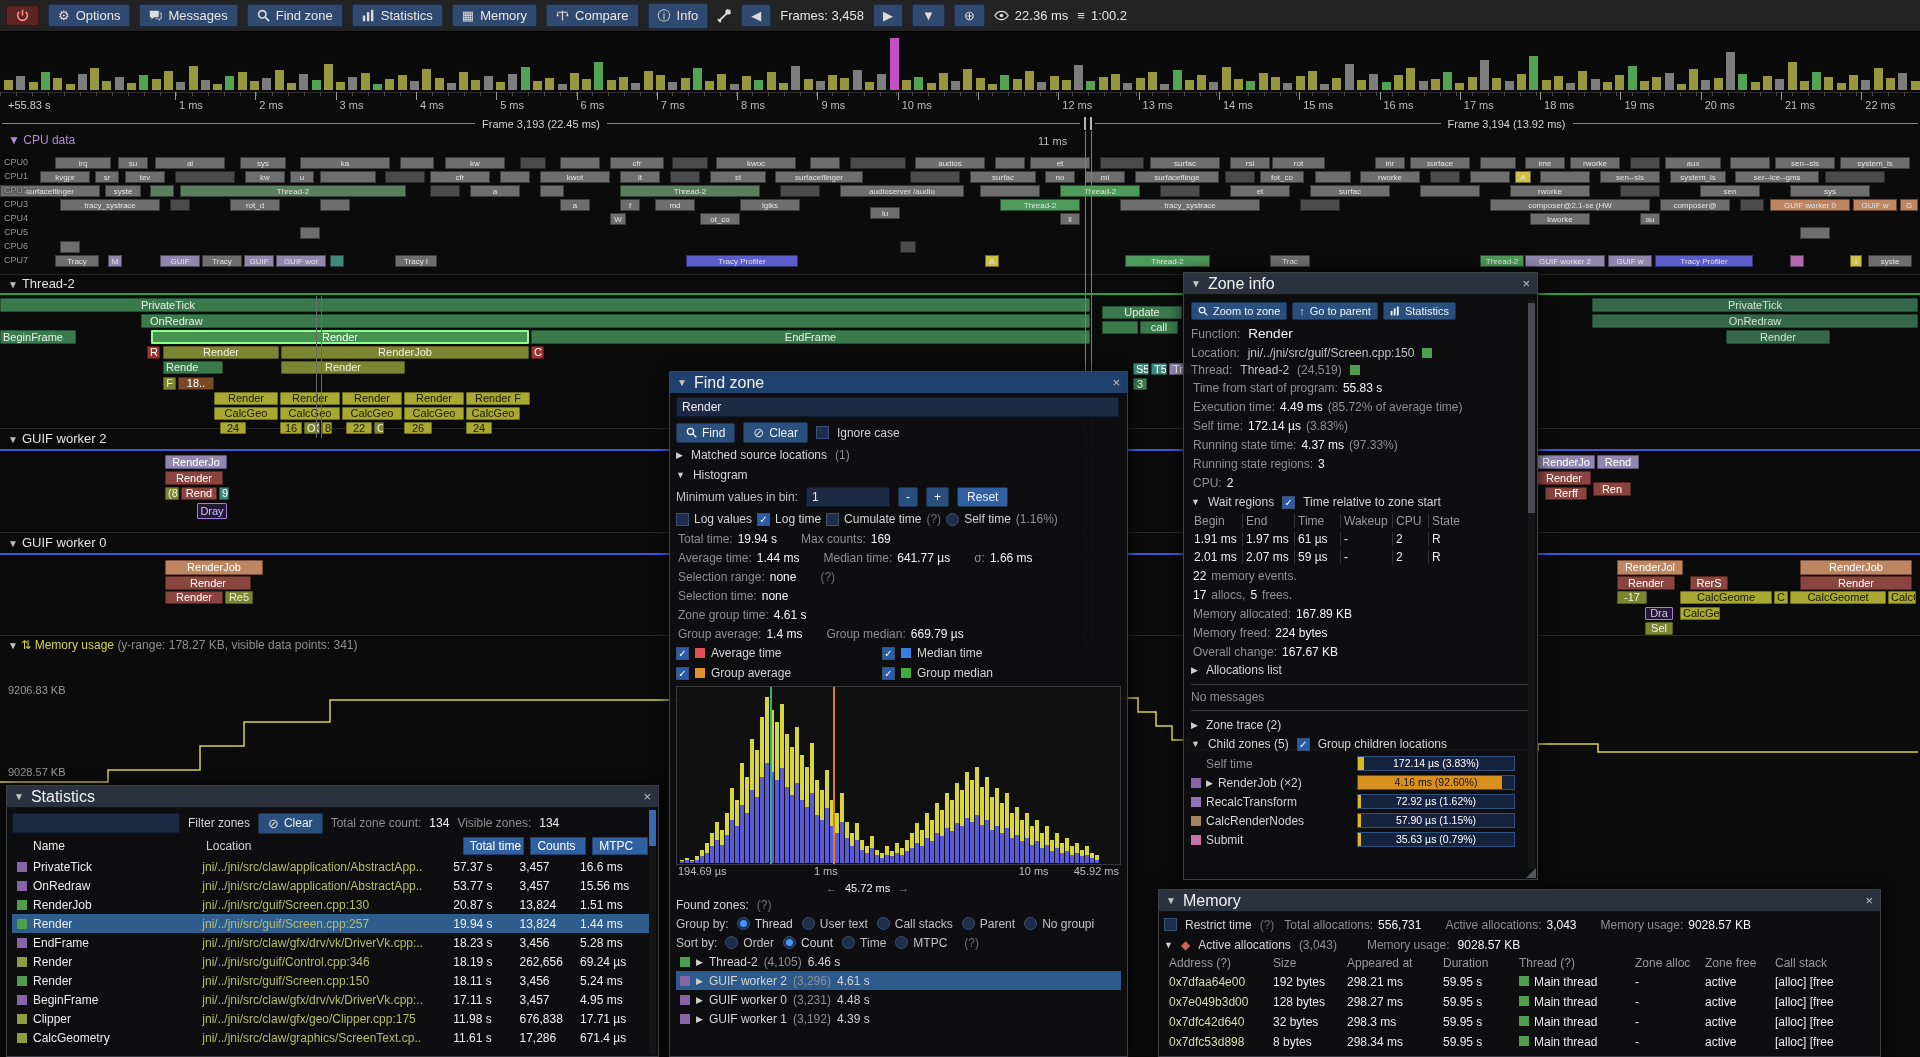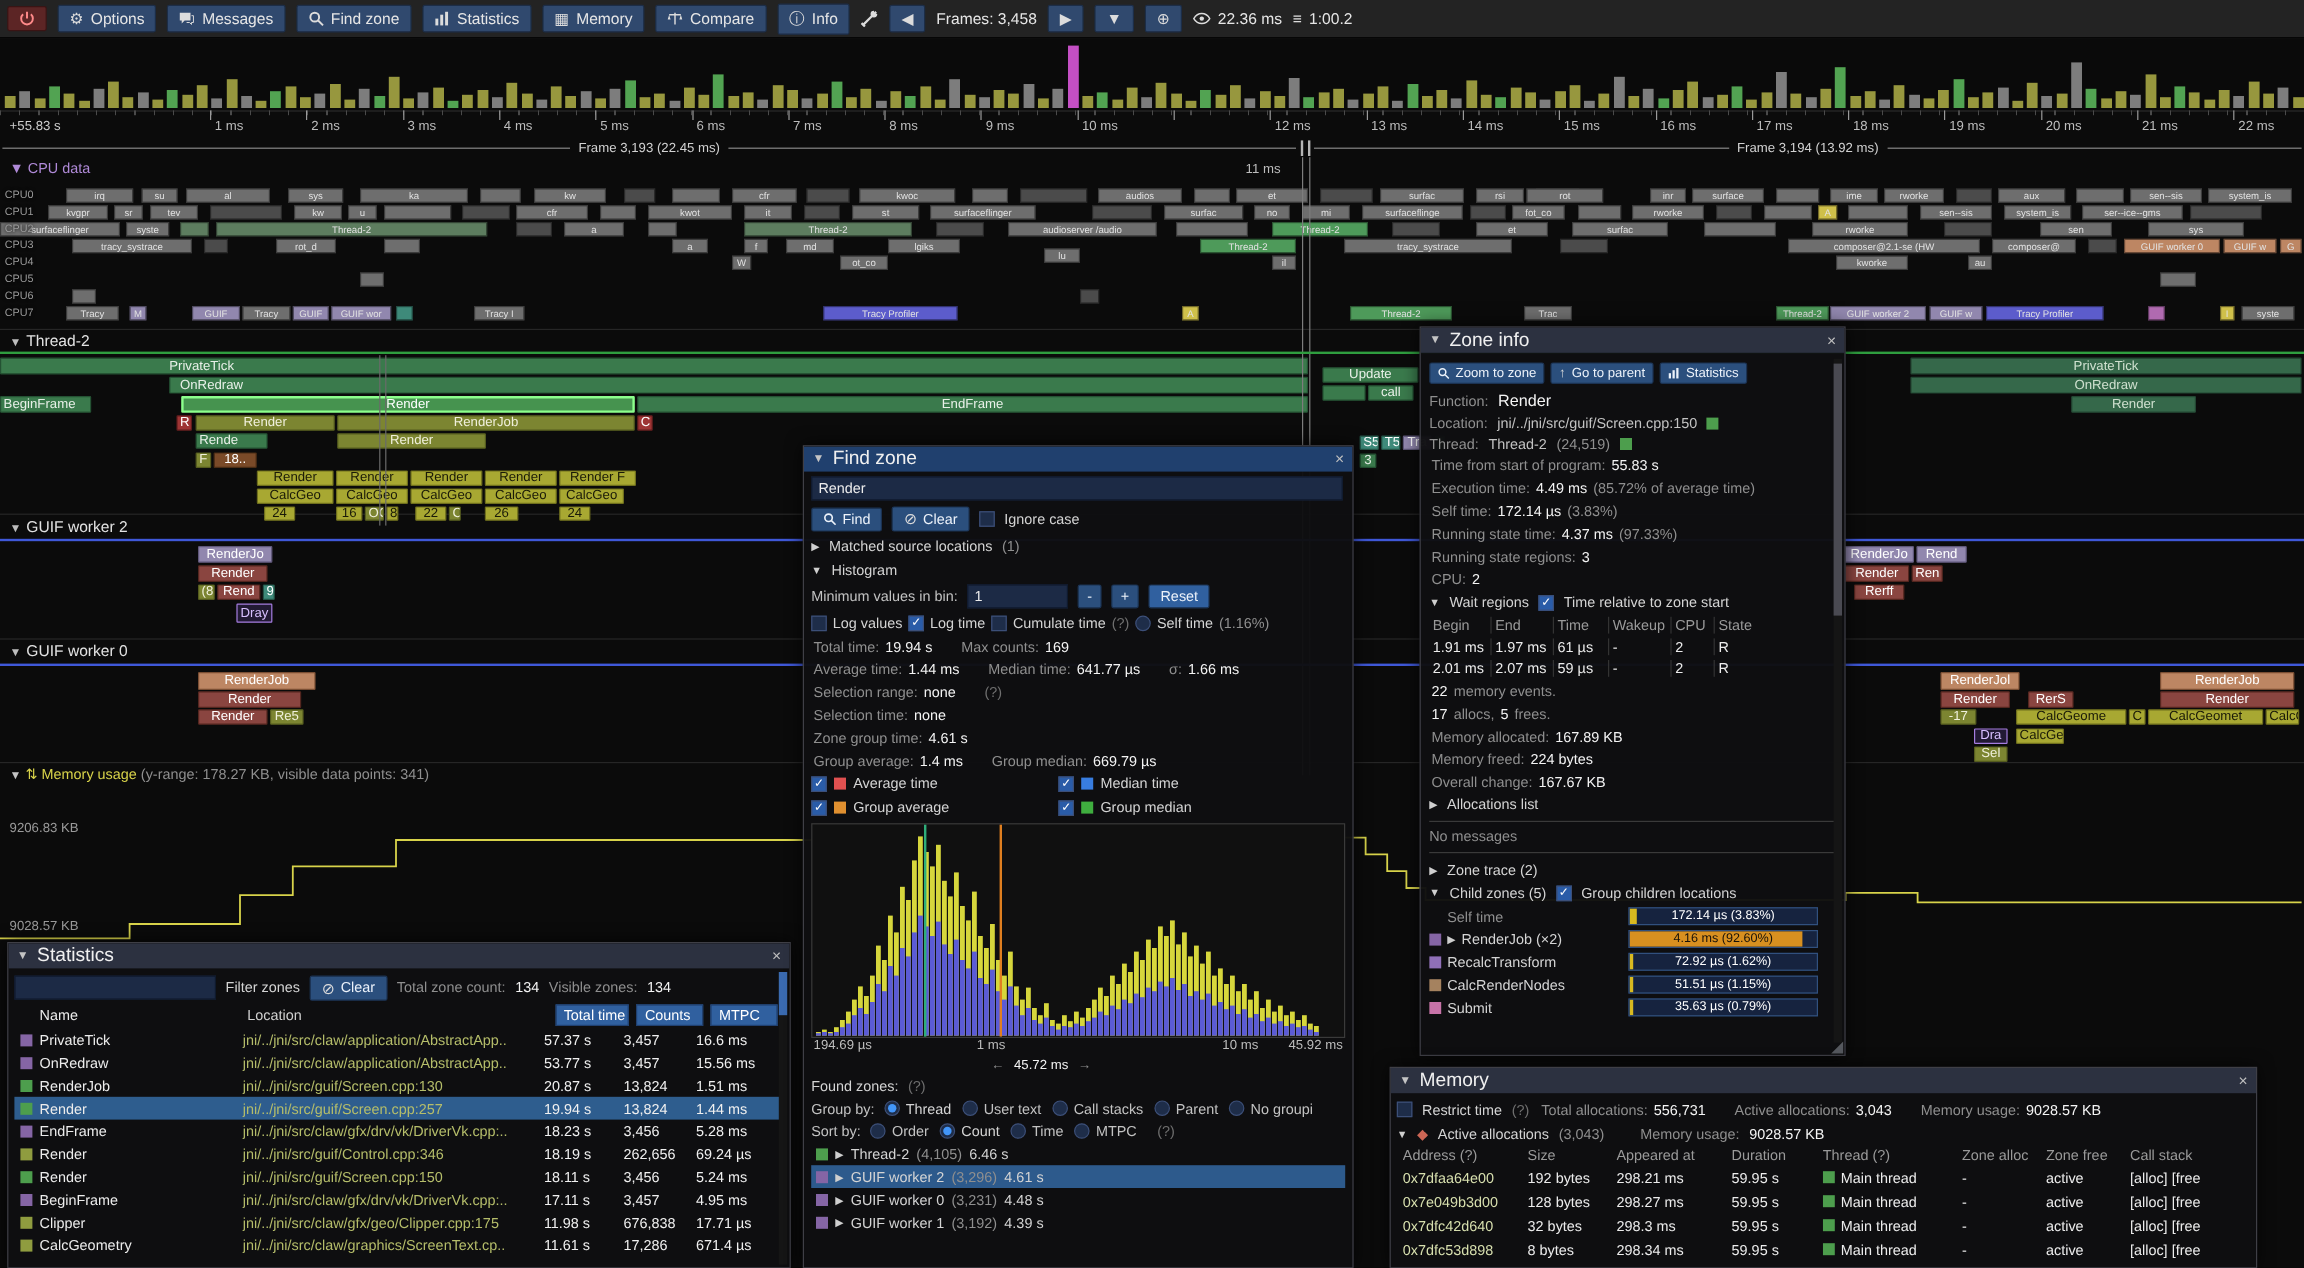--- a/index.html
+++ b/index.html
@@ -475,21 +475,21 @@
         <div class="cpuseg" style="left: 716px; width: 80px; background: rgb(110, 110, 110);">kwoc</div>
         <div class="cpuseg" style="left: 810px; width: 30px; background: rgb(110, 110, 110);"></div>
         <div class="cpuseg" style="left: 850px; width: 56px; background: rgb(75, 75, 75);"></div>
         <div class="cpuseg" style="left: 915px; width: 70px; background: rgb(110, 110, 110);">audios</div>
         <div class="cpuseg" style="left: 995px; width: 30px; background: rgb(110, 110, 110);"></div>
         <div class="cpuseg" style="left: 1030px; width: 60px; background: rgb(110, 110, 110);">et</div>
         <div class="cpuseg" style="left: 1100px; width: 44px; background: rgb(75, 75, 75);"></div>
         <div class="cpuseg" style="left: 1150px; width: 70px; background: rgb(110, 110, 110);">surfac</div>
         <div class="cpuseg" style="left: 1230px; width: 40px; background: rgb(110, 110, 110);">rsi</div>
         <div class="cpuseg" style="left: 1280px; width: 36px; background: rgb(75, 75, 75);"></div>
-        <div class="cpuseg" style="left: 1272px; width: 64px; background: rgb(110, 110, 110);">rot</div>
+        <div class="cpuseg" style="left: 1272px; width: 53px; background: rgb(110, 110, 110);">rot</div>
         <div class="cpuseg" style="left: 1375px; width: 30px; background: rgb(110, 110, 110);">inr</div>
         <div class="cpuseg" style="left: 1410px; width: 60px; background: rgb(110, 110, 110);">surface</div>
         <div class="cpuseg" style="left: 1480px; width: 36px; background: rgb(110, 110, 110);"></div>
         <div class="cpuseg" style="left: 1525px; width: 40px; background: rgb(110, 110, 110);">ime</div>
         <div class="cpuseg" style="left: 1570px; width: 50px; background: rgb(110, 110, 110);">rworke</div>
         <div class="cpuseg" style="left: 1630px; width: 30px; background: rgb(75, 75, 75);"></div>
         <div class="cpuseg" style="left: 1665px; width: 56px; background: rgb(110, 110, 110);">aux</div>
         <div class="cpuseg" style="left: 1730px; width: 40px; background: rgb(110, 110, 110);"></div>
         <div class="cpuseg" style="left: 1775px; width: 60px; background: rgb(110, 110, 110);">sen--sis</div>
         <div class="cpuseg" style="left: 1840px; width: 70px; background: rgb(110, 110, 110);">system_is</div>
@@ -666,21 +666,21 @@
       <div class="zone zg" style="left: 1133px; top: 378px; width: 14px; height: 12px; line-height: 10px;">3</div>
       <div class="zone zp" style="left: 165px; top: 455px; width: 62px; height: 14px; line-height: 12px;">RenderJo</div>
       <div class="zone zm" style="left: 165px; top: 471px; width: 58px; height: 14px; line-height: 12px;">Render</div>
       <div class="zone zo" style="left: 165px; top: 487px; width: 14px; height: 13px; line-height: 11px;">(8</div>
       <div class="zone zm" style="left: 181px; top: 487px; width: 36px; height: 13px; line-height: 11px;">Rend</div>
       <div class="zone zt" style="left: 219px; top: 487px; width: 10px; height: 13px; line-height: 11px;">9</div>
       <div class="zone zpo" style="left: 197px; top: 503px; width: 30px; height: 16px; line-height: 14px;">Dray</div>
       <div class="zone zp" style="left: 1537px; top: 455px; width: 58px; height: 14px; line-height: 12px;">RenderJo</div>
       <div class="zone zp" style="left: 1597px; top: 455px; width: 42px; height: 14px; line-height: 12px;">Rend</div>
       <div class="zone zm" style="left: 1537px; top: 471px; width: 54px; height: 14px; line-height: 12px;">Render</div>
-      <div class="zone zm" style="left: 1593px; top: 471px; width: 26px; height: 14px; line-height: 12px;">Ren</div>
+      <div class="zone zm" style="left: 1593px; top: 482px; width: 38px; height: 14px; line-height: 12px;">Ren</div>
       <div class="zone zm" style="left: 1545px; top: 487px; width: 42px; height: 13px; line-height: 11px;">Rerff</div>
       <div class="zone zs" style="left: 165px; top: 560px; width: 98px; height: 15px; line-height: 13px;">RenderJob</div>
       <div class="zone zm" style="left: 165px; top: 576px; width: 86px; height: 14px; line-height: 12px;">Render</div>
       <div class="zone zm" style="left: 165px; top: 591px; width: 58px; height: 13px; line-height: 11px;">Render</div>
       <div class="zone zo" style="left: 225px; top: 591px; width: 28px; height: 13px; line-height: 11px;">Re5</div>
       <div class="zone zs" style="left: 1617px; top: 560px; width: 66px; height: 15px; line-height: 13px;">RenderJol</div>
       <div class="zone zs" style="left: 1800px; top: 560px; width: 112px; height: 15px; line-height: 13px;">RenderJob</div>
       <div class="zone zm" style="left: 1617px; top: 576px; width: 58px; height: 14px; line-height: 12px;">Render</div>
       <div class="zone zm" style="left: 1690px; top: 576px; width: 38px; height: 14px; line-height: 12px;">RerS</div>
       <div class="zone zm" style="left: 1800px; top: 576px; width: 112px; height: 14px; line-height: 12px;">Render</div>
@@ -1405,21 +1405,21 @@
             <span class="zctext">72.92 µs (1.62%)</span>
           </span>
         </div>
         <div class="zcrow">
           <span class="zcleft">
             <span class="sq" style="background: rgb(165, 130, 95);"></span>
             <span>CalcRenderNodes</span>
           </span>
           <span class="zcbar">
             <span class="zcfill" style="width: 3px; background: rgb(216, 185, 32);"></span>
-            <span class="zctext">51.51 µs (1.15%)</span>
+            <span class="zctext">57.90 µs (1.15%)</span>
           </span>
         </div>
         <div class="zcrow">
           <span class="zcleft">
             <span class="sq" style="background: rgb(199, 115, 168);"></span>
             <span>Submit</span>
           </span>
           <span class="zcbar">
             <span class="zcfill" style="width: 3px; background: rgb(216, 185, 32);"></span>
             <span class="zctext">35.63 µs (0.79%)</span>

